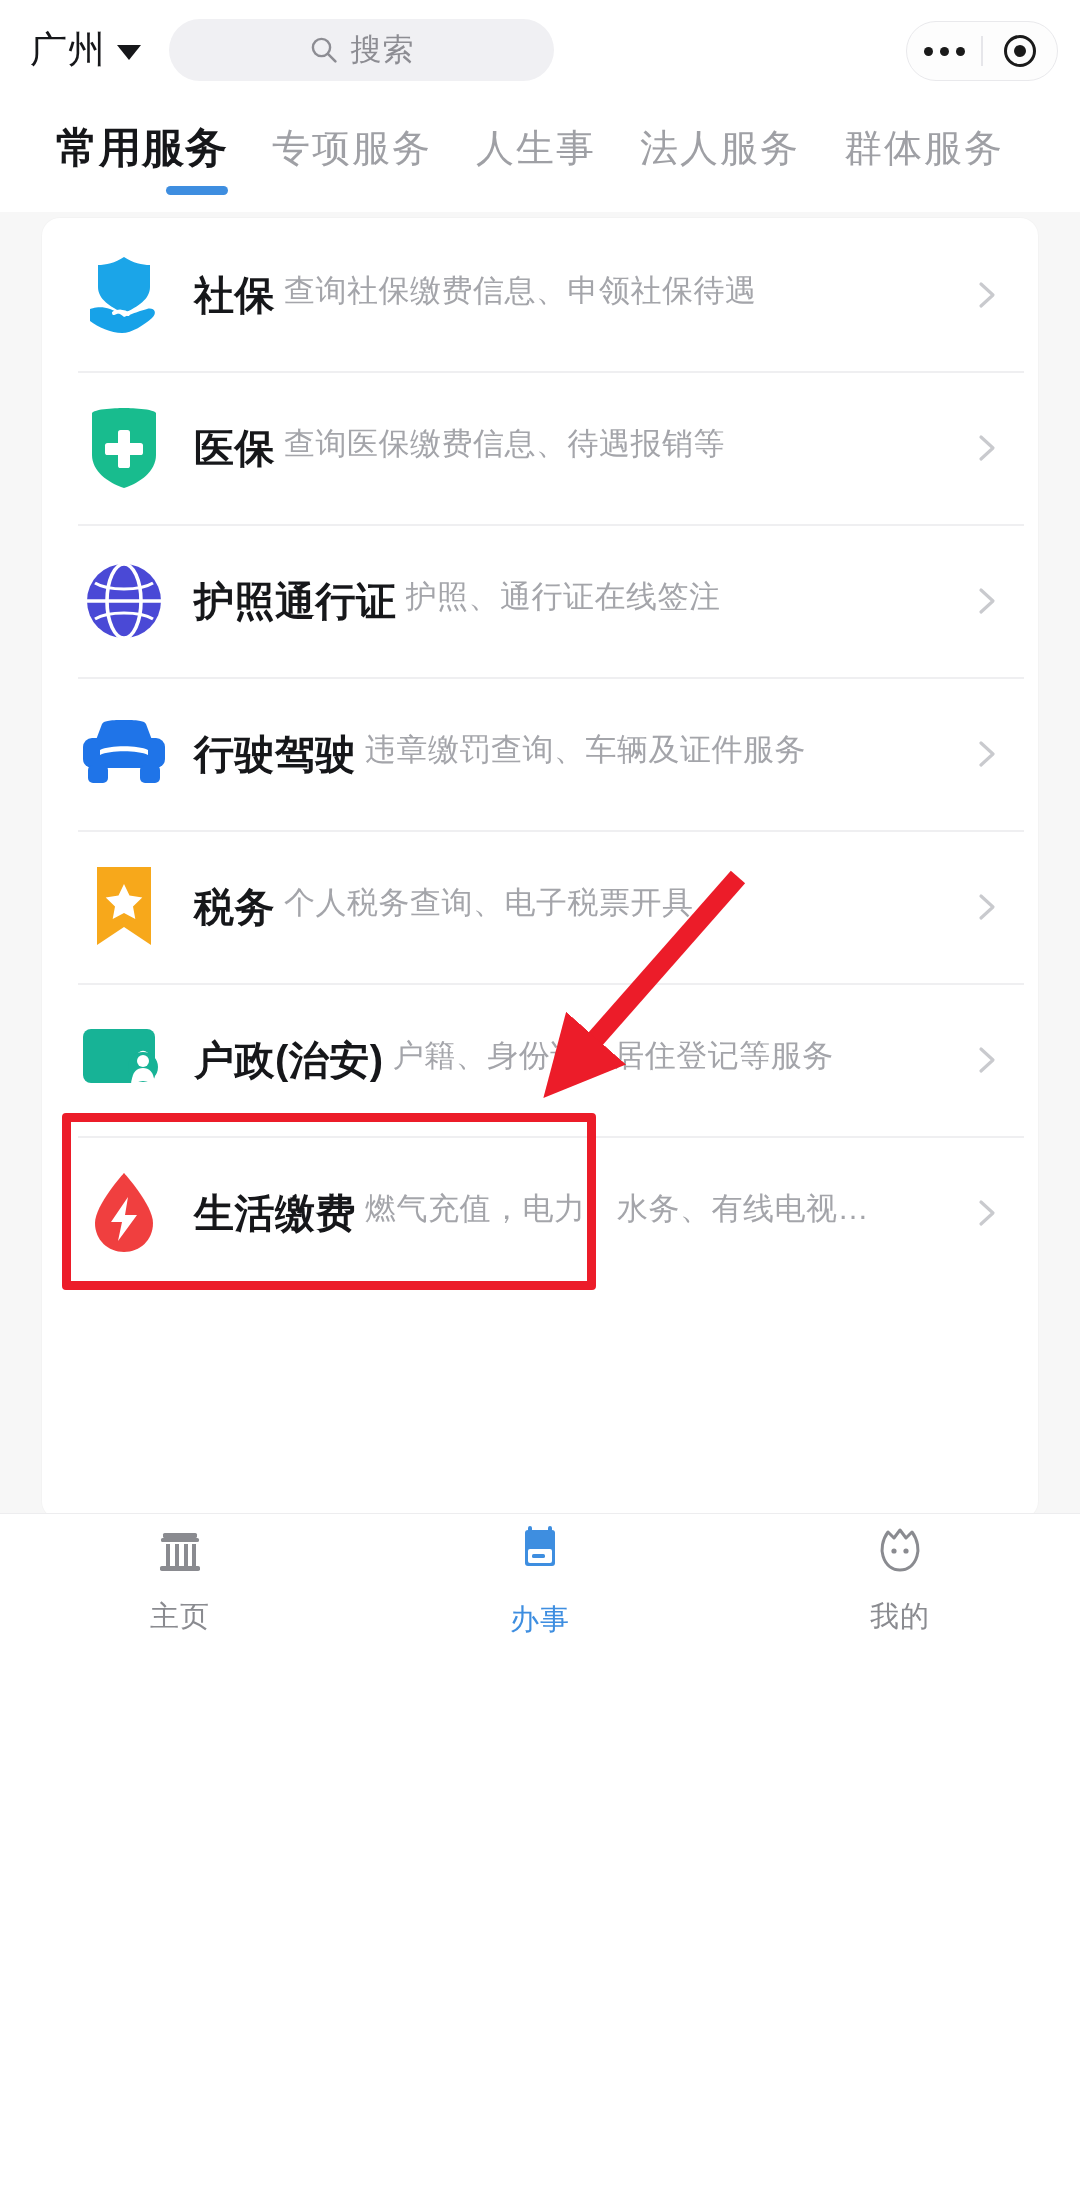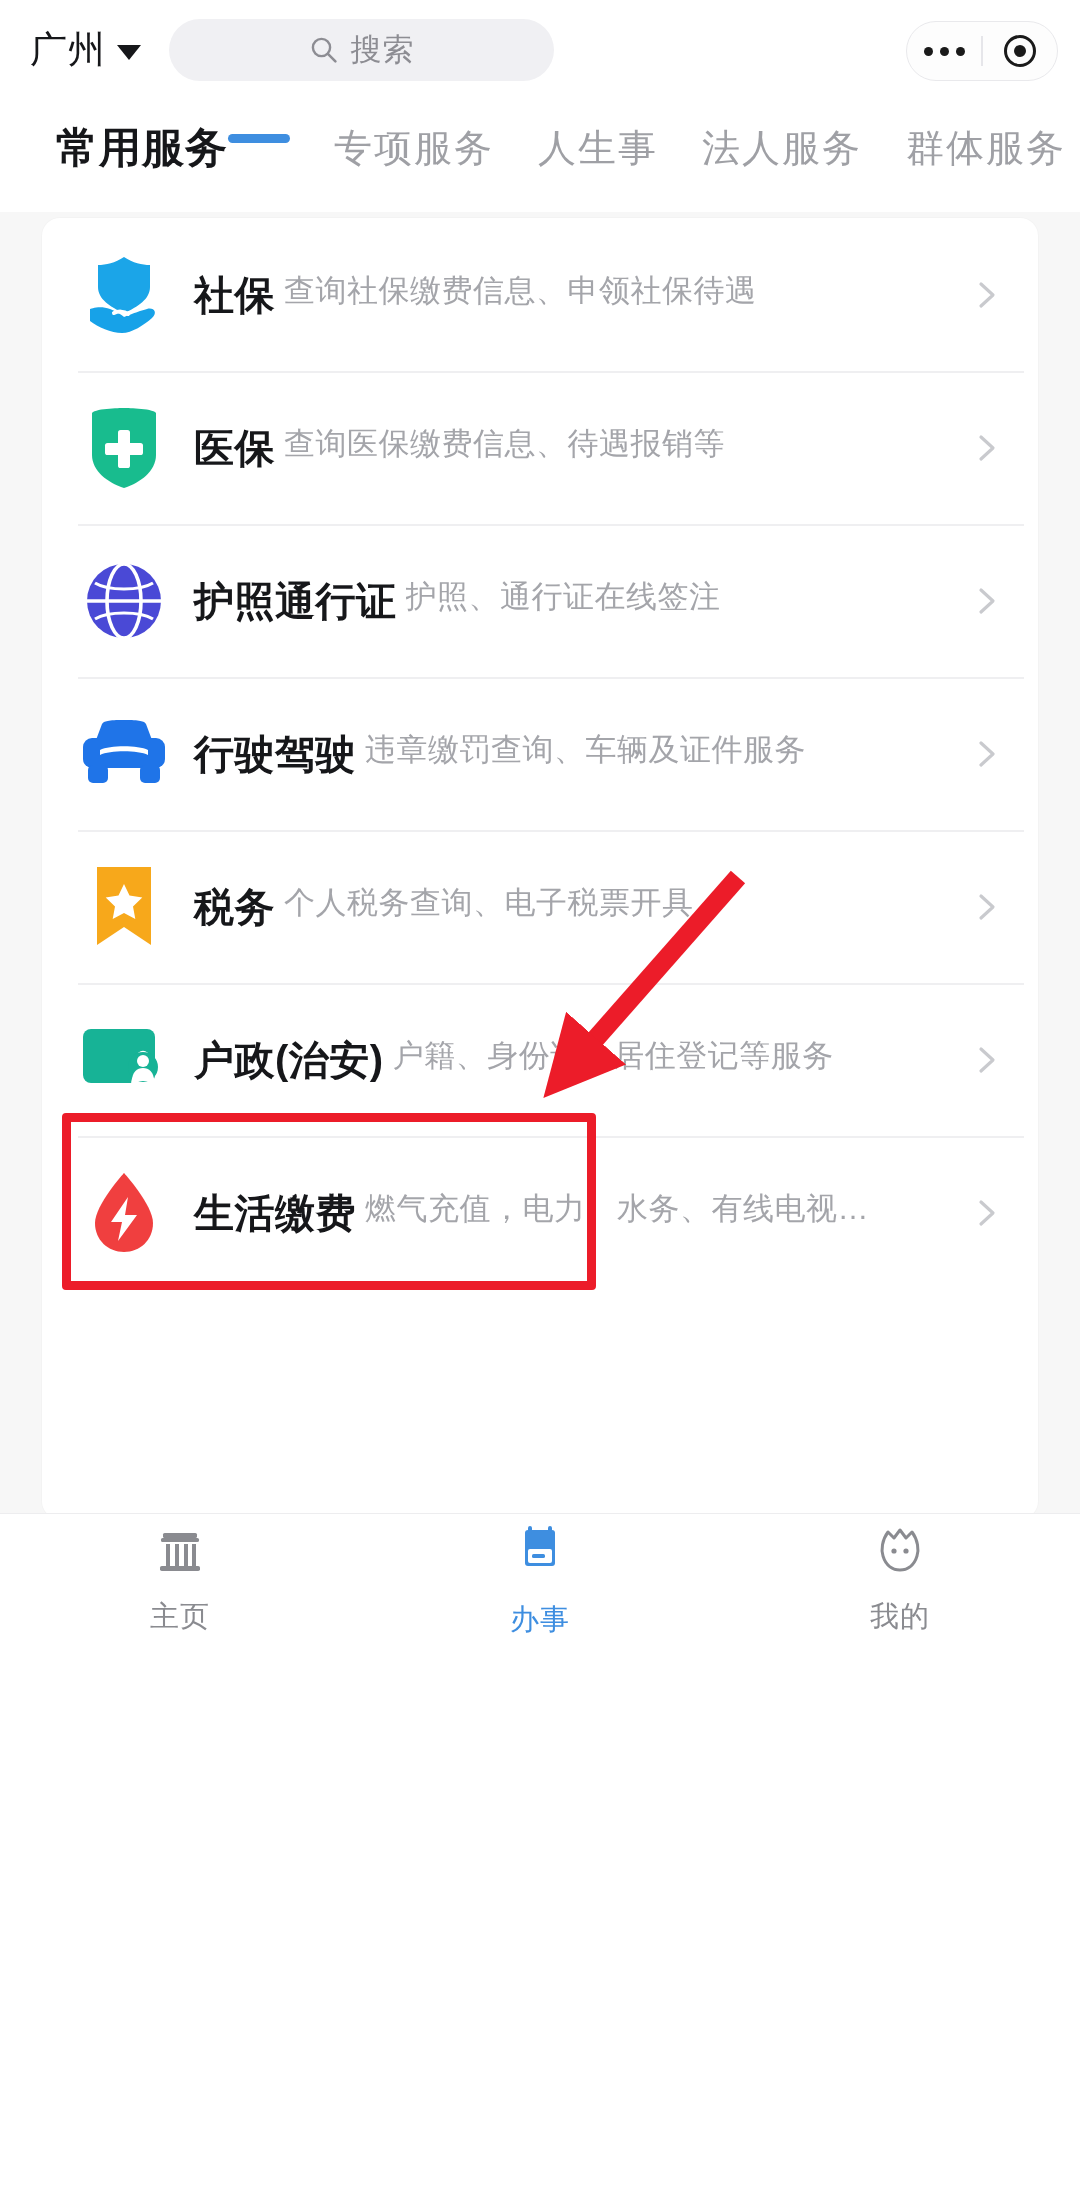--- a/index.html
+++ b/index.html
@@ -80,21 +80,21 @@
     display:flex; align-items:flex-start;
     padding:22px 0 0 34px;
     gap:0;
     overflow:hidden;
     position:relative;
   }
   .tab {
     position:relative;
     flex:0 0 auto;
     padding:0 22px;
-    display:flex; flex-direction:row; align-items:flex-start;
+    display:flex; flex-direction:column; align-items:flex-end;
   }
   .tab-label {
     font-size:38px; color:#9fa0a5; letter-spacing:2px; white-space:nowrap;
     line-height:52px;
   }
   .tab.active .tab-label {
     color:#16171a; font-weight:700; font-size:42px; letter-spacing:1px;
   }
   .tab-underline {
     margin-top:12px;

